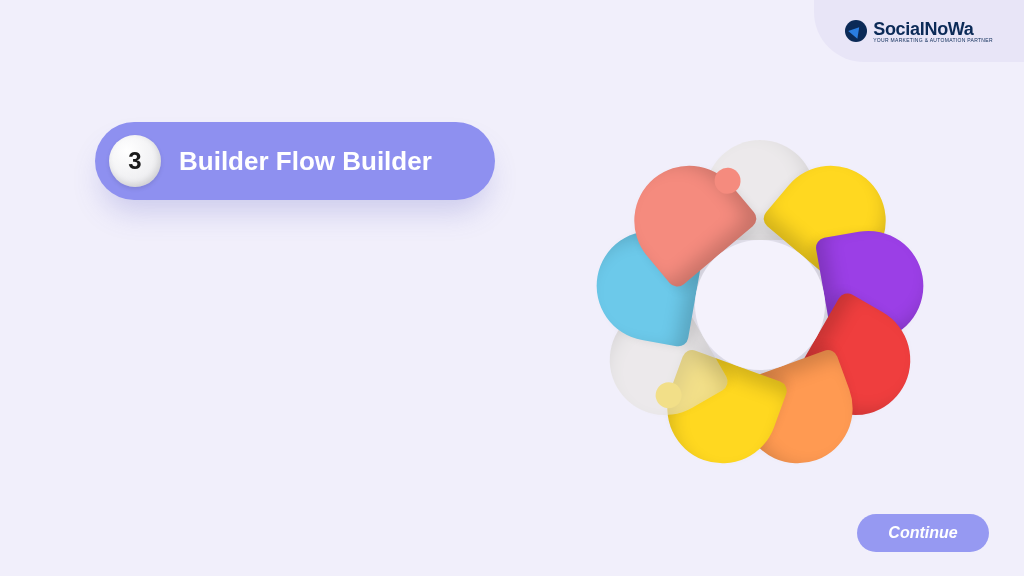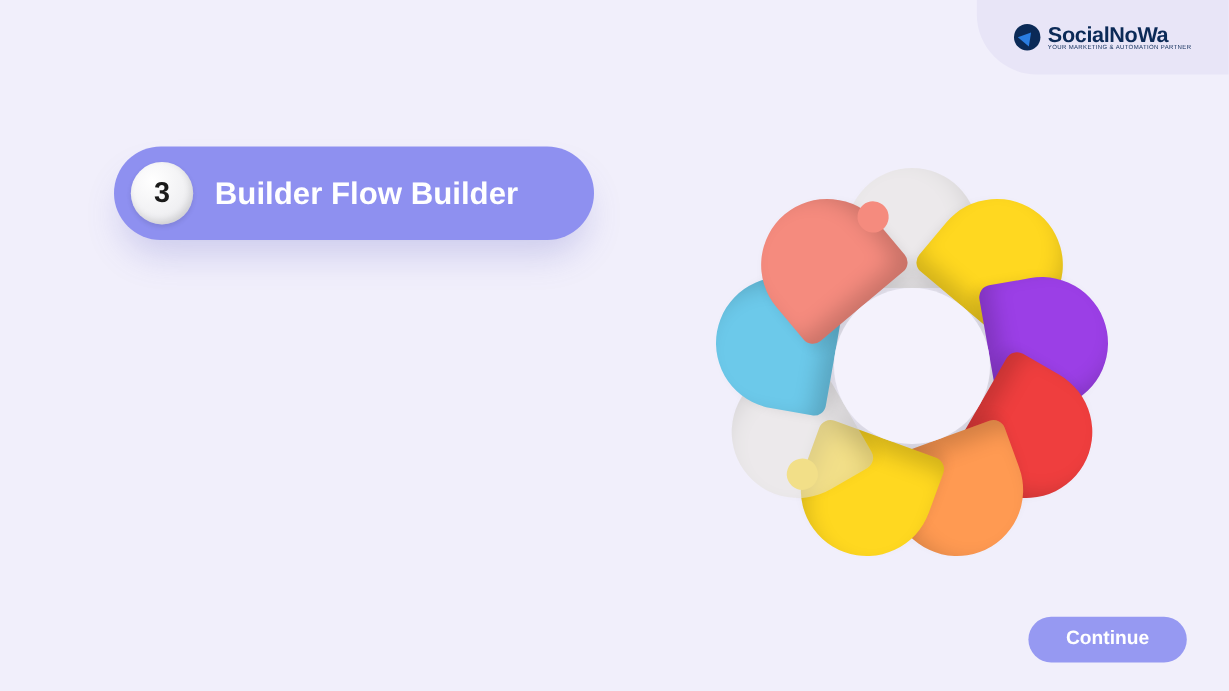--- a/index.html
+++ b/index.html
@@ -139,20 +139,21 @@
       width: 132px;
       height: 38px;
       background: #9699f2;
       border-radius: 22px;
       display: flex;
       align-items: center;
       justify-content: center;
       color: #ffffff;
       font-size: 16px;
       font-weight: 700;
+      font-style: italic;
       cursor: pointer;
       text-align: right;
     }
   </style>
 </head>
 <body>
 
 <div class="logo-badge">
   <span class="logo-icon">
     <span class="logo-arrow"></span>

